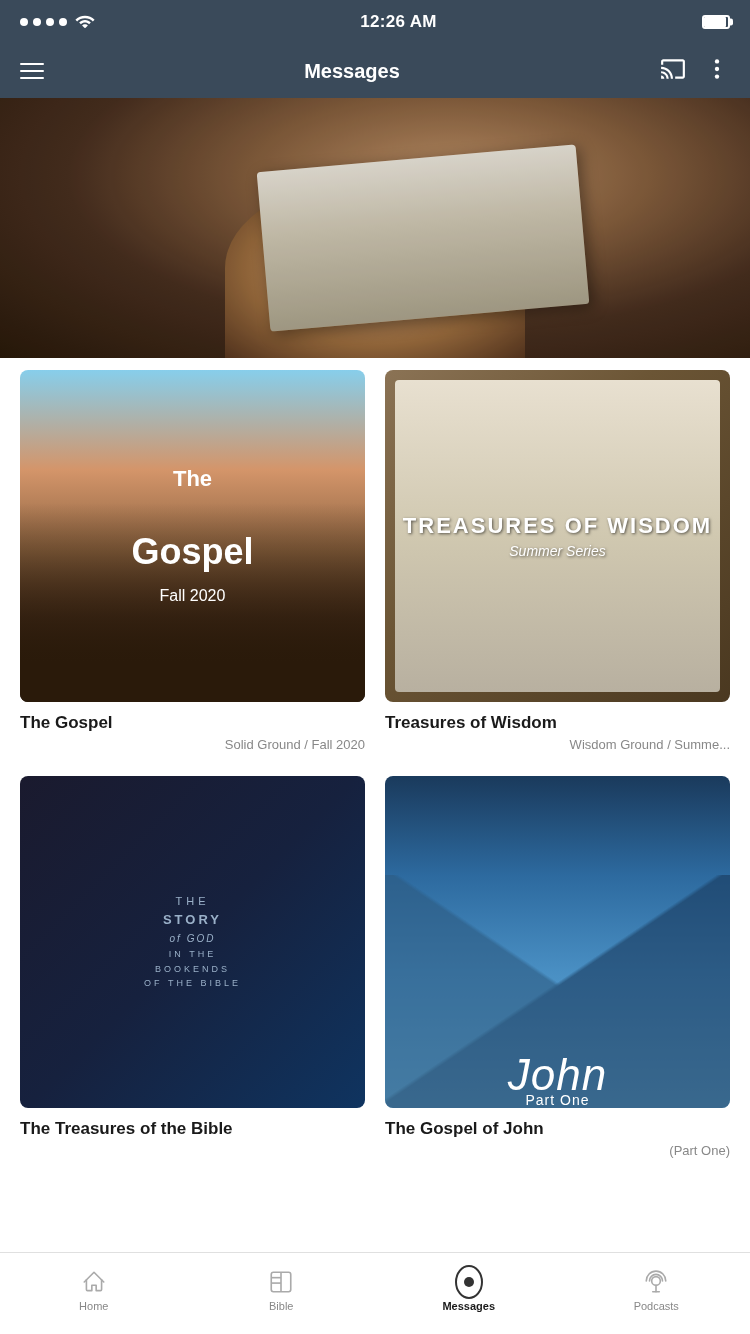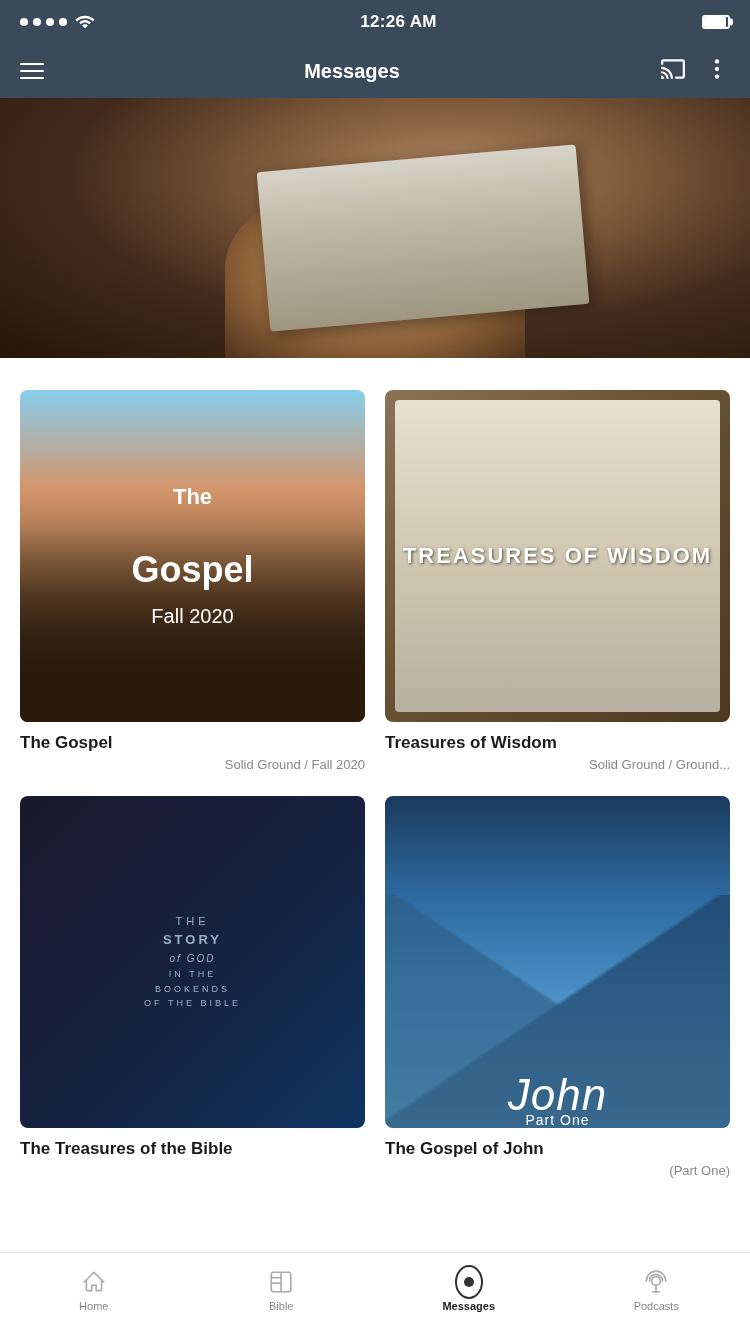--- a/index.html
+++ b/index.html
@@ -132,21 +132,21 @@
       width: 320px; height: 160px;
       background: linear-gradient(180deg, #f0ebe0 0%, #d5cdb8 40%, #b0a890 100%);
       border-radius: 4px;
       transform: rotate(-5deg);
       box-shadow: 4px 4px 15px rgba(0,0,0,0.4);
     }
 
     
     .content {
       background: #fff;
-      padding: 32px 20px;
+      padding: 12px 20px;
     }
 
     .grid {
       display: grid;
       grid-template-columns: 1fr 1fr;
       gap: 24px 20px;
     }
 
     .card {
       cursor: pointer;
@@ -178,21 +178,21 @@
     }
     .thumb-gospel .thumb-text {
       position: relative;
       z-index: 2;
       text-align: center;
       color: #fff;
       font-weight: 700;
     }
     .thumb-gospel .t1 { font-size: 22px; }
     .thumb-gospel .t2 { font-size: 36px; font-weight: 800; margin-top: 39px; }
-    .thumb-gospel .t3 { font-size: 20px; margin-top: 14px; font-weight: 500; }
+    .thumb-gospel .t3 { font-size: 16px; margin-top: 14px; font-weight: 500; }
 
     
     .thumb-wisdom {
       background: linear-gradient(135deg, #8b7355 0%, #6b5535 40%, #4a3820 100%);
       display: flex;
       align-items: center;
       justify-content: center;
       position: relative;
     }
     .thumb-wisdom::before {
@@ -393,24 +393,25 @@
         </div>
       </div>
       <div class="card-title">The Gospel</div>
       <div class="card-subtitle">Solid Ground / Fall 2020</div>
     </div>
 
     <div class="card">
       <div class="card-thumb thumb-wisdom">
         <div class="thumb-text">
           <div class="tw1">TREASURES OF WISDOM</div>
+          <div class="tw2">Summer Series</div>
         </div>
       </div>
       <div class="card-title">Treasures of Wisdom</div>
-      <div class="card-subtitle">Solid Ground / Ground...</div>
+      <div class="card-subtitle">Wisdom Ground / Summe...</div>
     </div>
 
     <div class="card">
       <div class="card-thumb thumb-story">
         <div class="thumb-text">
           <div class="ts1">THE</div>
           <div class="ts2">STORY</div>
           <div class="ts3">of GOD</div>
           <div class="ts4">in the</div>
           <div class="ts4">Bookends</div>

